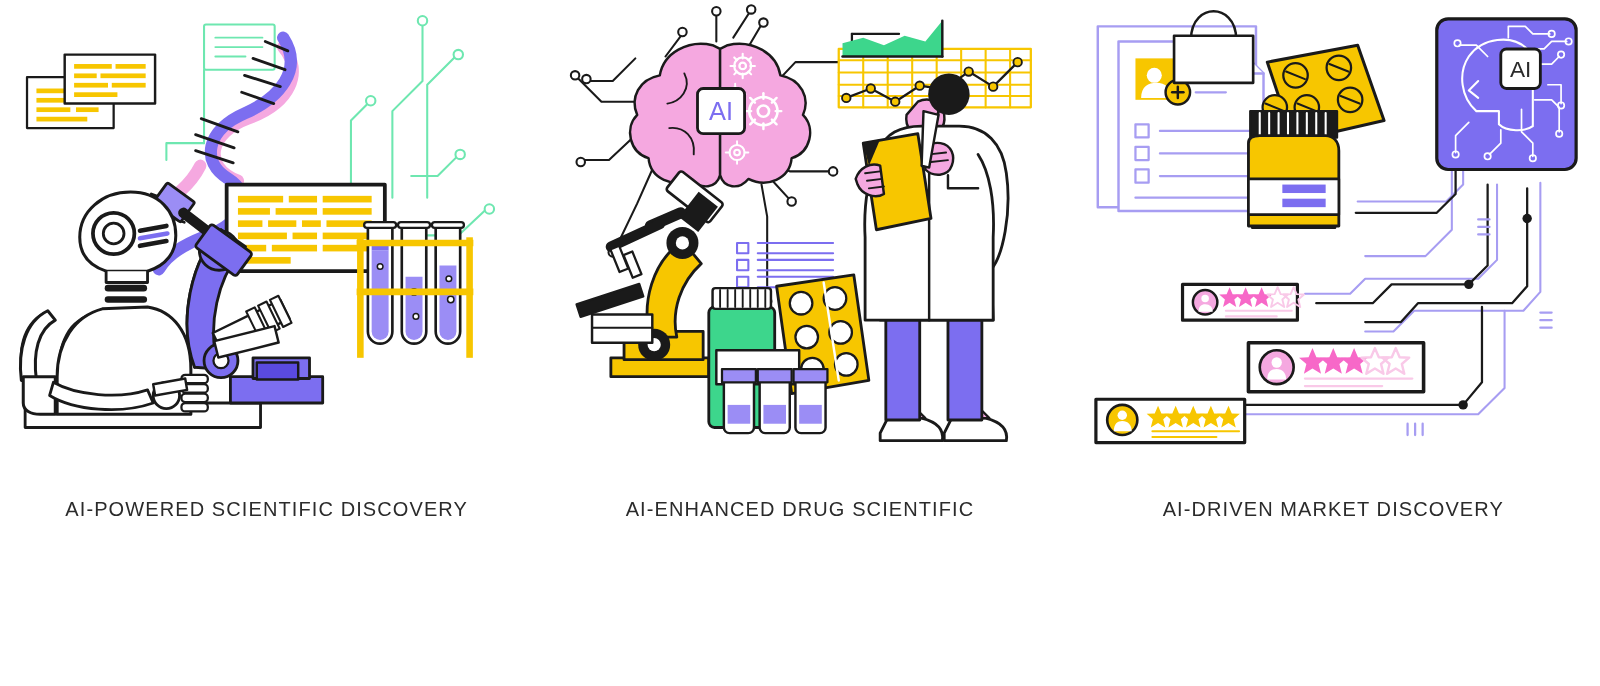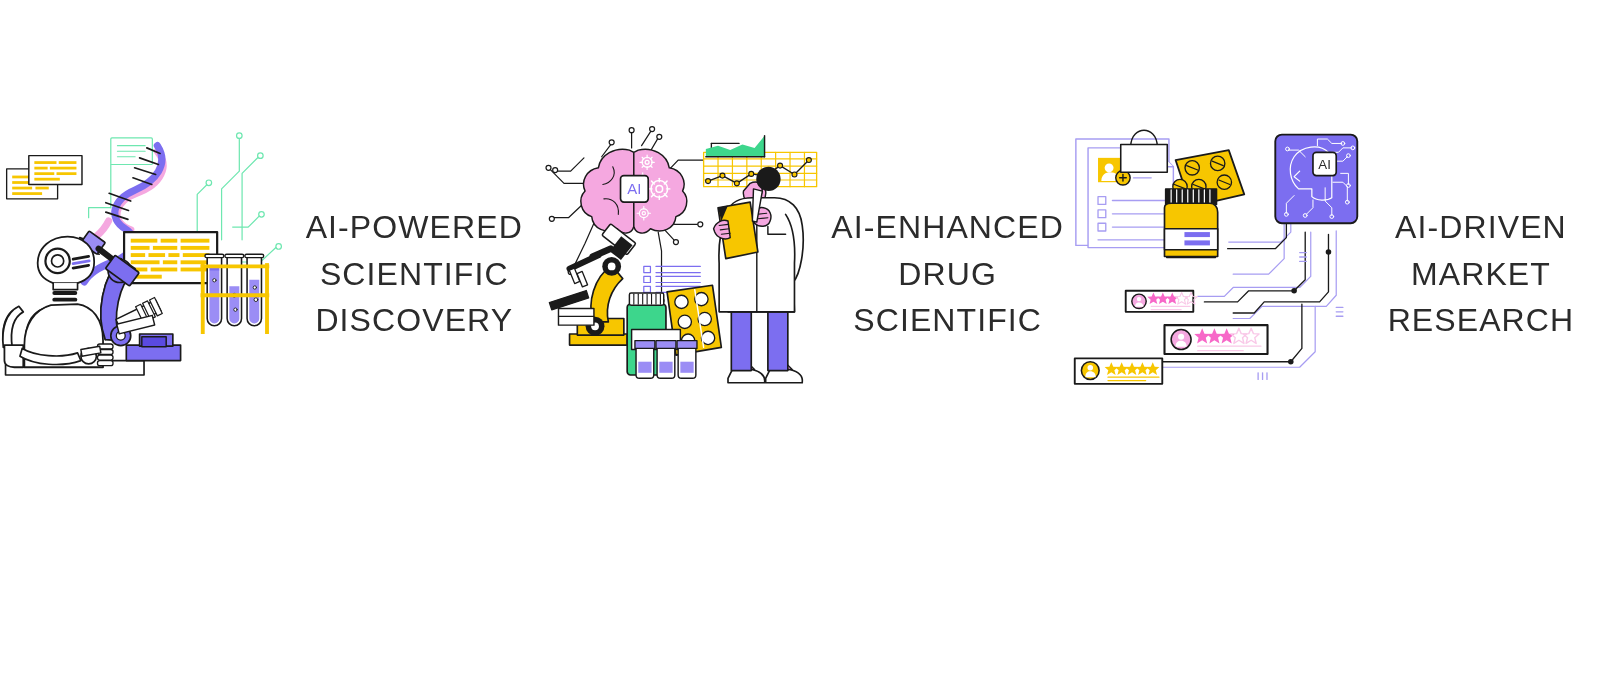--- a/index.html
+++ b/index.html
@@ -5,27 +5,27 @@
 <style>
   html,body{margin:0;padding:0;}
   body{
     width:1600px;height:686px;background:#ffffff;
     font-family:"Liberation Sans","DejaVu Sans",sans-serif;
     overflow:hidden;
   }
   .board{position:relative;width:1600px;height:686px;display:flex;}
   .panel{
     position:relative;flex:1 1 0;height:524px;
-    display:flex;flex-direction:row;align-items:center;
+    display:flex;flex-direction:column;align-items:center;
   }
   .art{position:relative;width:100%;height:500px;}
   .art svg{position:absolute;left:0;top:0;width:100%;height:100%;}
   .caption{
     width:430px;text-align:center;
-    font-size:32px;letter-spacing:1.1px;line-height:1.46;
+    font-size:20px;letter-spacing:1.1px;line-height:1.46;
     color:#2b2b2b;font-weight:400;
     margin-top:24px;
   }
 </style>
 </head>
 <body>
 
 <div class="board">
 
   <div class="panel">
@@ -678,16 +678,16 @@
               </g>
             </g>
             <g stroke="#f7c600" stroke-width="2.2">
               <line x1="74" y1="458" x2="166" y2="458"></line>
               <line x1="74" y1="464" x2="142" y2="464"></line>
             </g>
           </g>
         </g>
       </svg>
     </div>
-    <div class="caption">AI-DRIVEN MARKET RESEARCH</div>
+    <div class="caption">AI-DRIVEN MARKET DISCOVERY</div>
   </div>
 
 </div>
 
 </body></html>

